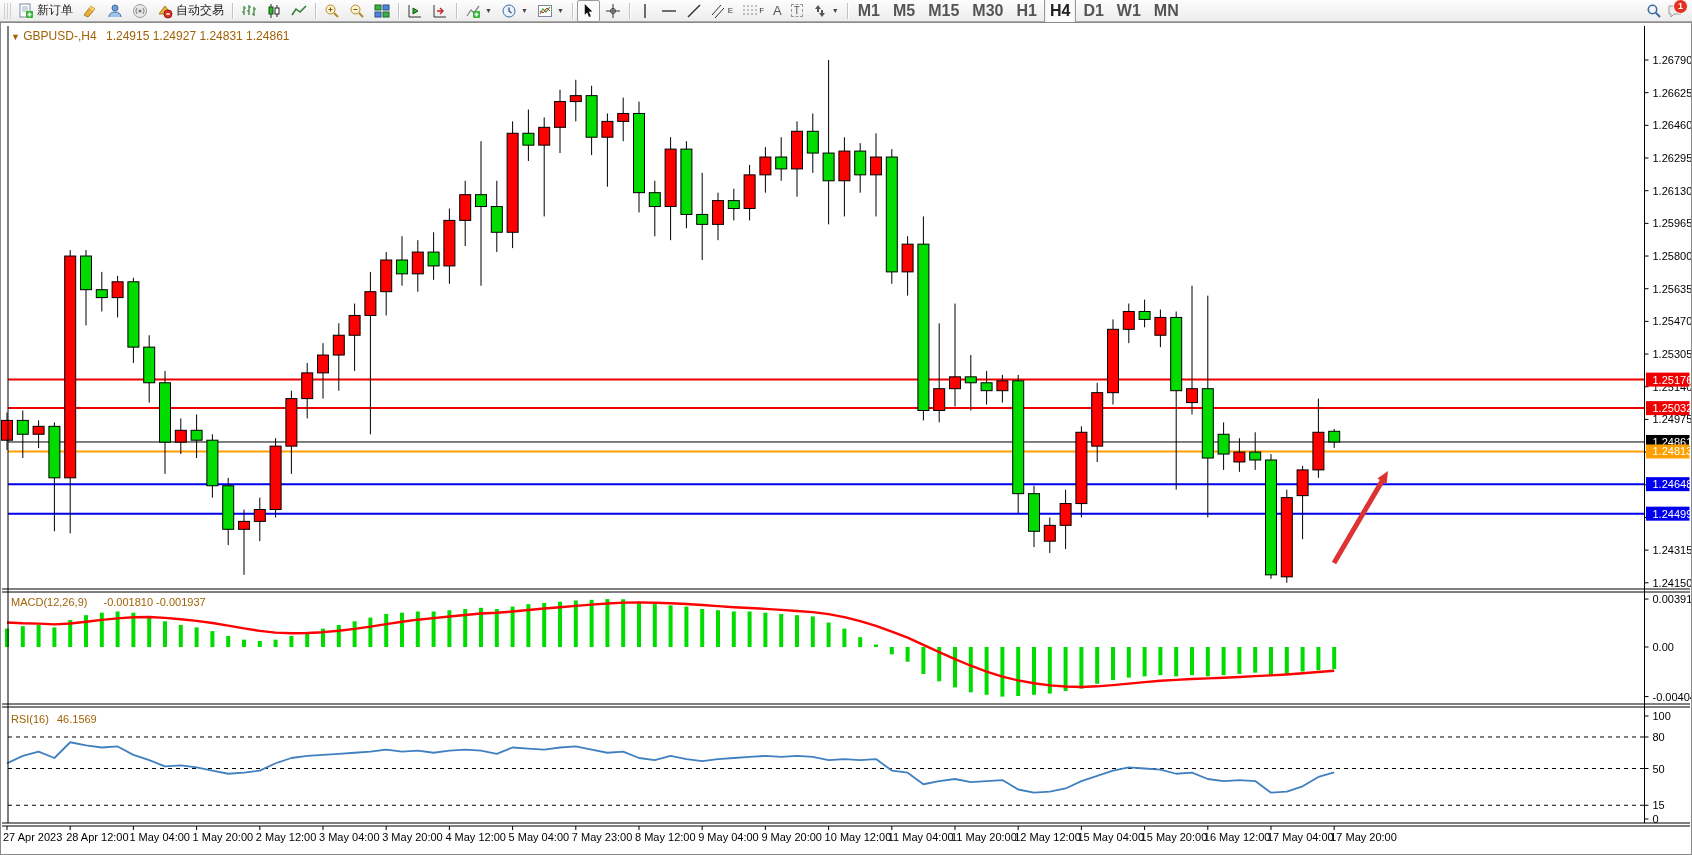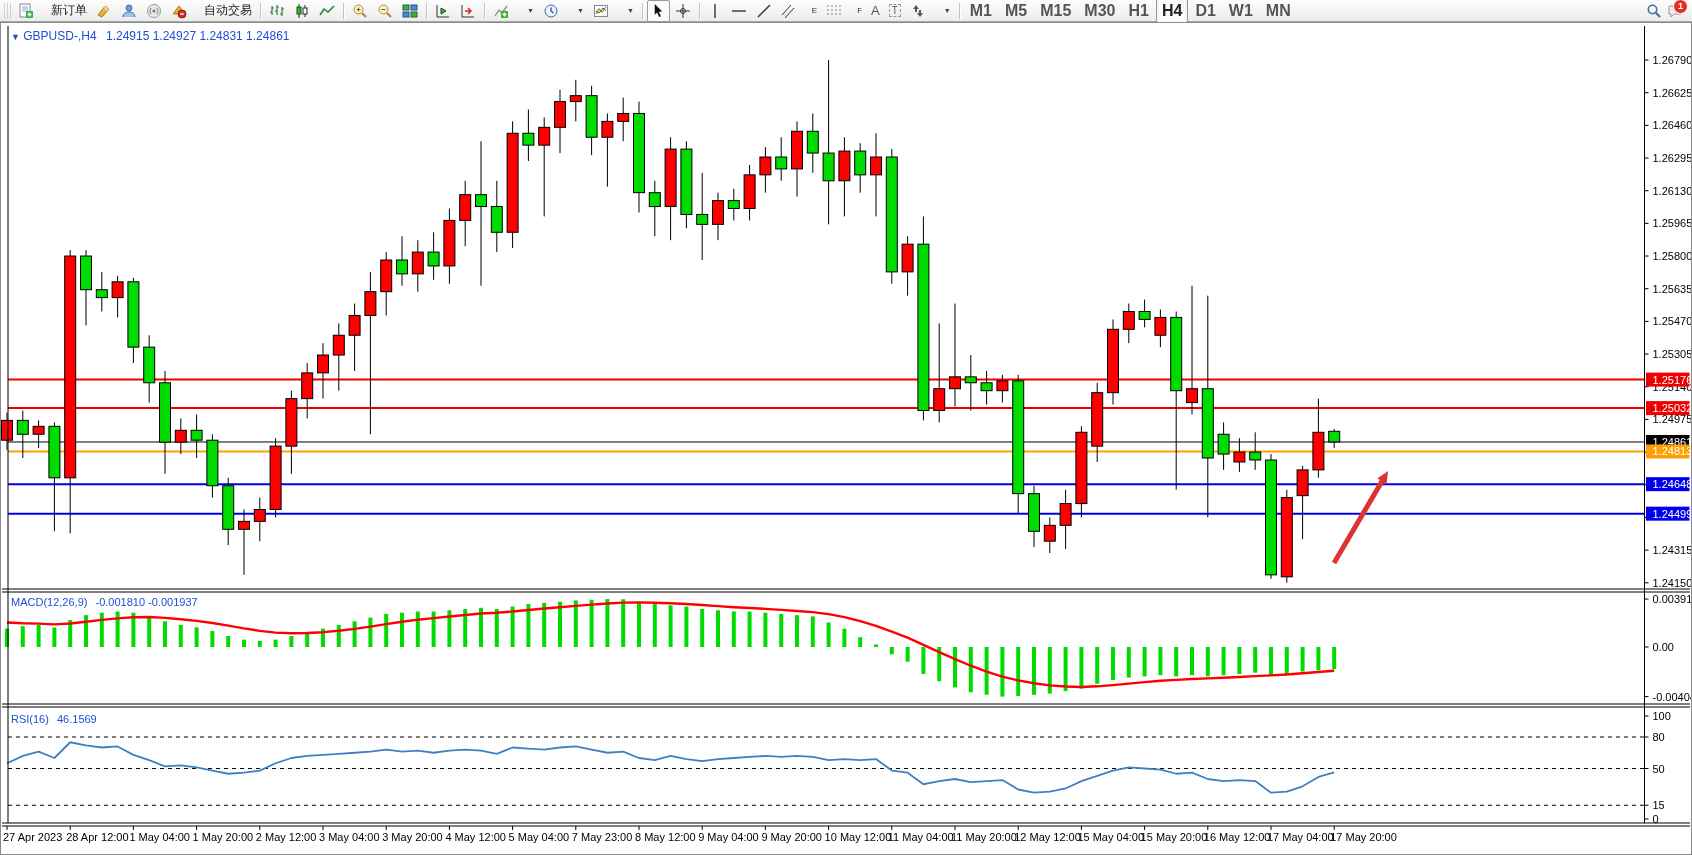--- a/index.html
+++ b/index.html
@@ -2,35 +2,35 @@
 <html><head>
 <meta charset="utf-8">
 <style>
   html,body{margin:0;padding:0;background:#d4d0c8;font-family:"Liberation Sans",sans-serif;
             width:1692px;height:855px;overflow:hidden;-webkit-font-smoothing:antialiased;}
   
   .toolbar{position:absolute;left:0;top:0;width:1692px;height:22px;background:linear-gradient(#fdfdfd,#ececec);
            border-bottom:1px solid #a9a9a9;display:flex;align-items:center;padding:0 2px;box-sizing:border-box;gap:1px;}
   .tgrip{width:7px;height:16px;margin:0 2px;background:repeating-linear-gradient(90deg,#cfcfcf 0 1px,transparent 1px 3px);}
   .tsep{width:1px;height:16px;background:#c2c2c2;margin:0 3px;box-shadow:1px 0 0 #fff;}
-  .tbtn{height:20px;display:flex;align-items:center;gap:17px;padding:0 3px;border:1px solid transparent;
+  .tbtn{height:20px;display:flex;align-items:center;gap:3px;padding:0 3px;border:1px solid transparent;
         border-radius:2px;font-size:12px;color:#222;cursor:default;white-space:nowrap;text-align:center;}
   .tf{font-size:16px;font-weight:bold;color:#555;padding:8px 5px;height:18px;display:flex;align-items:center;
       border:1px solid transparent;border-radius:2px;}
   .tf.active{background:#fbfbfb;border:1px solid #9a9a9a;box-shadow:inset 0 1px 2px rgba(0,0,0,.18);color:#222;text-align:center;}
   .caret{font-size:7px;color:#444;margin-left:1px;}
   .toolbar svg{display:block;}
   .spacer{flex:1;}
   .badge{position:absolute;right:-4px;top:-4px;background:#e53022;color:#fff;font-size:9px;font-weight:bold;
          border-radius:50%;width:13px;height:13px;display:flex;align-items:center;justify-content:center;border:1px solid #fff;}
   .chat-wrap{position:relative;margin-right:6px;}
   
   .chart-window{position:absolute;left:0;top:22px;width:1692px;height:833px;background:#fff;
                 border:1px solid #898989;box-sizing:border-box;}
-  .overlay-label{position:absolute;font-size:12px;color:#1d4ed8;z-index:5;white-space:nowrap;}
+  .overlay-label{position:absolute;font-size:12px;color:#a16207;z-index:5;white-space:nowrap;}
   #chart-svg{position:absolute;left:0;top:0;}
 </style>
 </head>
 <body>
 
 <div class="toolbar">
   <div class="tgrip"></div>
 
   <div class="tbtn">
     <span>
@@ -249,21 +249,21 @@
 </div>
 
 <div class="chart-window">
   <div class="overlay-label" style="left:10px;top:6px;">
     <span style="font-size:9px;">▼</span>
     <span>GBPUSD-,H4</span>
     <span style="margin-left:6px;">1.24915 1.24927 1.24831 1.24861</span>
   </div>
   <div class="overlay-label" style="left:10px;top:573px;font-size:11px;">
     <span>MACD(12,26,9)</span>
-    <span style="margin-left:5px;">-0.001810 -0.001937</span>
+    <span style="margin-left:13px;">-0.001810 -0.001937</span>
   </div>
   <div class="overlay-label" style="left:10px;top:690px;font-size:11px;">
     <span>RSI(16)</span>
     <span style="margin-left:5px;">46.1569</span>
   </div>
   <svg id="chart-svg" width="1690" height="831" viewBox="0 22 1690 831">
       <rect x="0" y="22" width="1690" height="831" fill="#fff"></rect>
       <line x1="7" y1="378.60396039604046" x2="1643.5" y2="378.60396039604046" stroke="#EE0000" stroke-width="2"></line>
       <line x1="7" y1="407.11881188118673" x2="1643.5" y2="407.11881188118673" stroke="#EE0000" stroke-width="2"></line>
       <line x1="7" y1="440.9801980198026" x2="1643.5" y2="440.9801980198026" stroke="#000000" stroke-width="1"></line>

